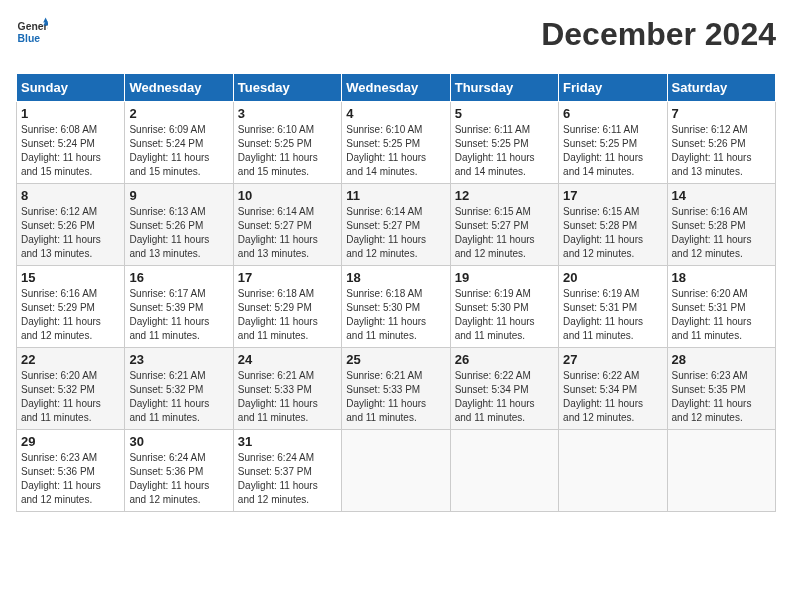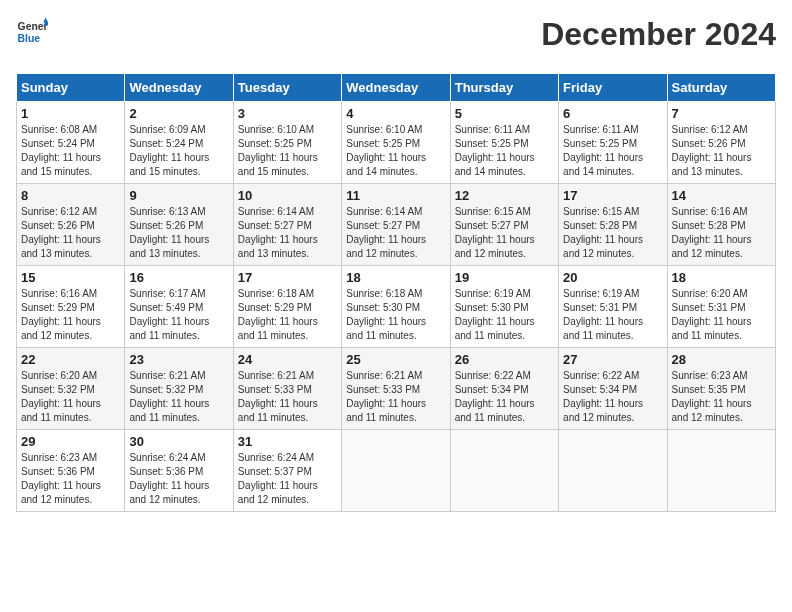--- a/index.html
+++ b/index.html
@@ -215,21 +215,21 @@
         <td>
           <span class="day-num">15</span>
           <div class="day-detail" style="white-space: pre-line;">Sunrise: 6:16 AM
 Sunset: 5:29 PM
 Daylight: 11 hours
 and 12 minutes.</div>
         </td>
         <td>
           <span class="day-num">16</span>
           <div class="day-detail" style="white-space: pre-line;">Sunrise: 6:17 AM
-Sunset: 5:49 PM
+Sunset: 5:39 PM
 Daylight: 11 hours
 and 11 minutes.</div>
         </td>
         <td>
           <span class="day-num">17</span>
           <div class="day-detail" style="white-space: pre-line;">Sunrise: 6:18 AM
 Sunset: 5:29 PM
 Daylight: 11 hours
 and 11 minutes.</div>
         </td>

